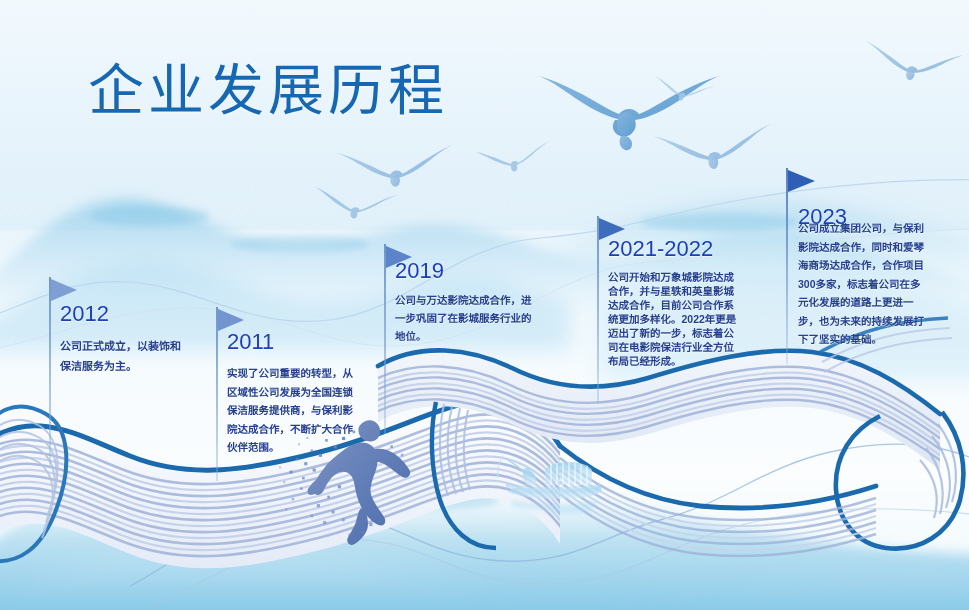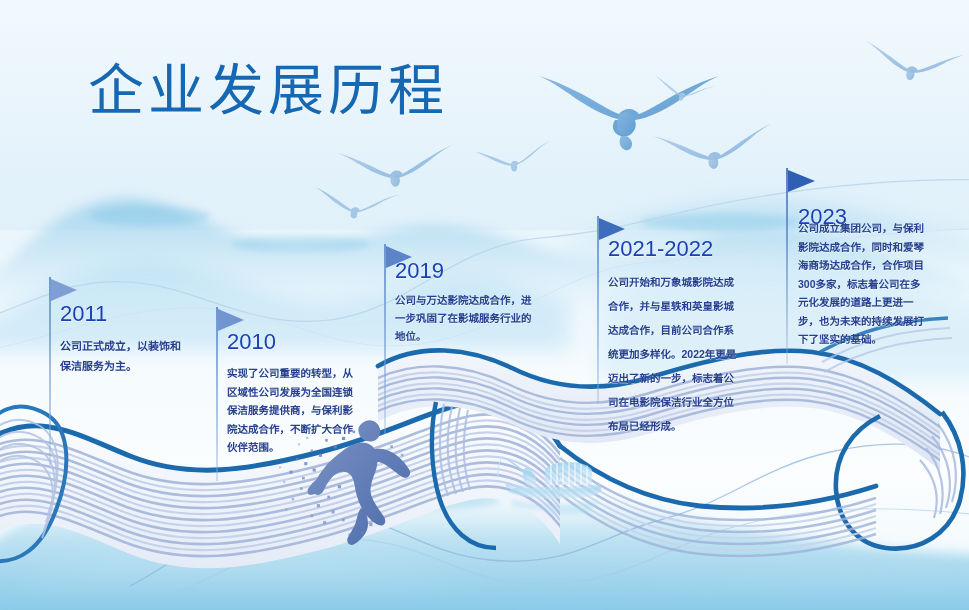--- a/index.html
+++ b/index.html
@@ -435,43 +435,43 @@
 
     <g filter="url(#reflBlur)" opacity=".42" fill="#a9daf1">
       <path d="M512,500 C532,506 572,506 598,500 L596,506 C570,511 534,511 512,506 Z"></path>
       <path d="M547,504 C560,507 580,507 591,504 L591,512 C578,514 560,514 547,512 Z"></path>
     </g>
   </svg>
 
   <div class="milestone m1" style="left:49px;top:277px;width:150px;height:190px;">
     <div class="pole" style="height:188px;"></div>
     <div class="pennant" style="top:2px;"></div>
-    <div class="year" style="left:11px;top:24px;font-size:22px;">2011</div>
+    <div class="year" style="left:11px;top:24px;font-size:22px;">2012</div>
     <div class="desc" style="left:11px;top:59px;width:124px;font-size:11px;line-height:20px;">公司正式成立，以装饰和保洁服务为主。</div>
   </div>
 
   <div class="milestone m2" style="left:216px;top:307px;width:158px;height:176px;">
     <div class="pole" style="height:174px;"></div>
     <div class="pennant" style="top:2px;"></div>
-    <div class="year" style="left:11px;top:22px;font-size:22px;">2010</div>
+    <div class="year" style="left:11px;top:22px;font-size:22px;">2011</div>
     <div class="desc" style="left:11px;top:57px;width:128px;font-size:10.5px;line-height:18.5px;">实现了公司重要的转型，从区域性公司发展为全国连锁保洁服务提供商，与保利影院达成合作，不断扩大合作伙伴范围。</div>
   </div>
 
   <div class="milestone m3" style="left:384px;top:244px;width:160px;height:192px;">
     <div class="pole" style="height:190px;"></div>
     <div class="pennant" style="top:2px;"></div>
     <div class="year" style="left:11px;top:14px;font-size:22px;">2019</div>
     <div class="desc" style="left:11px;top:47px;width:140px;font-size:10.5px;line-height:18px;">公司与万达影院达成合作，进一步巩固了在影城服务行业的地位。</div>
   </div>
 
   <div class="milestone m4" style="left:597px;top:216px;width:166px;height:190px;padding-left:38px;">
     <div class="pole" style="height:188px;"></div>
     <div class="pennant" style="top:2px;"></div>
     <div class="year" style="left:11px;top:20px;font-size:22px;">2021-2022</div>
-    <div class="desc" style="left:11px;top:54px;width:130px;font-size:10.5px;line-height:24px;">公司开始和万象城影院达成合作，并与星轶和英皇影城达成合作，目前公司合作系统更加多样化。2022年更是迈出了新的一步，标志着公司在电影院保洁行业全方位布局已经形成。</div>
+    <div class="desc" style="left:11px;top:54px;width:130px;font-size:10.5px;line-height:14px;">公司开始和万象城影院达成合作，并与星轶和英皇影城达成合作，目前公司合作系统更加多样化。2022年更是迈出了新的一步，标志着公司在电影院保洁行业全方位布局已经形成。</div>
   </div>
 
   <div class="milestone m5" style="left:786px;top:168px;width:170px;height:190px;">
     <div class="pole" style="height:196px;"></div>
     <div class="pennant" style="top:2px;"></div>
     <div class="year" style="left:12px;top:36px;font-size:22px;">2023</div>
     <div class="desc" style="left:12px;top:51px;width:132px;font-size:10.5px;line-height:18.5px;">公司成立集团公司，与保利影院达成合作，同时和爱琴海商场达成合作，合作项目300多家，标志着公司在多元化发展的道路上更进一步，也为未来的持续发展打下了坚实的基础。</div>
   </div>
 
   <div class="title">企业发展历程</div>

